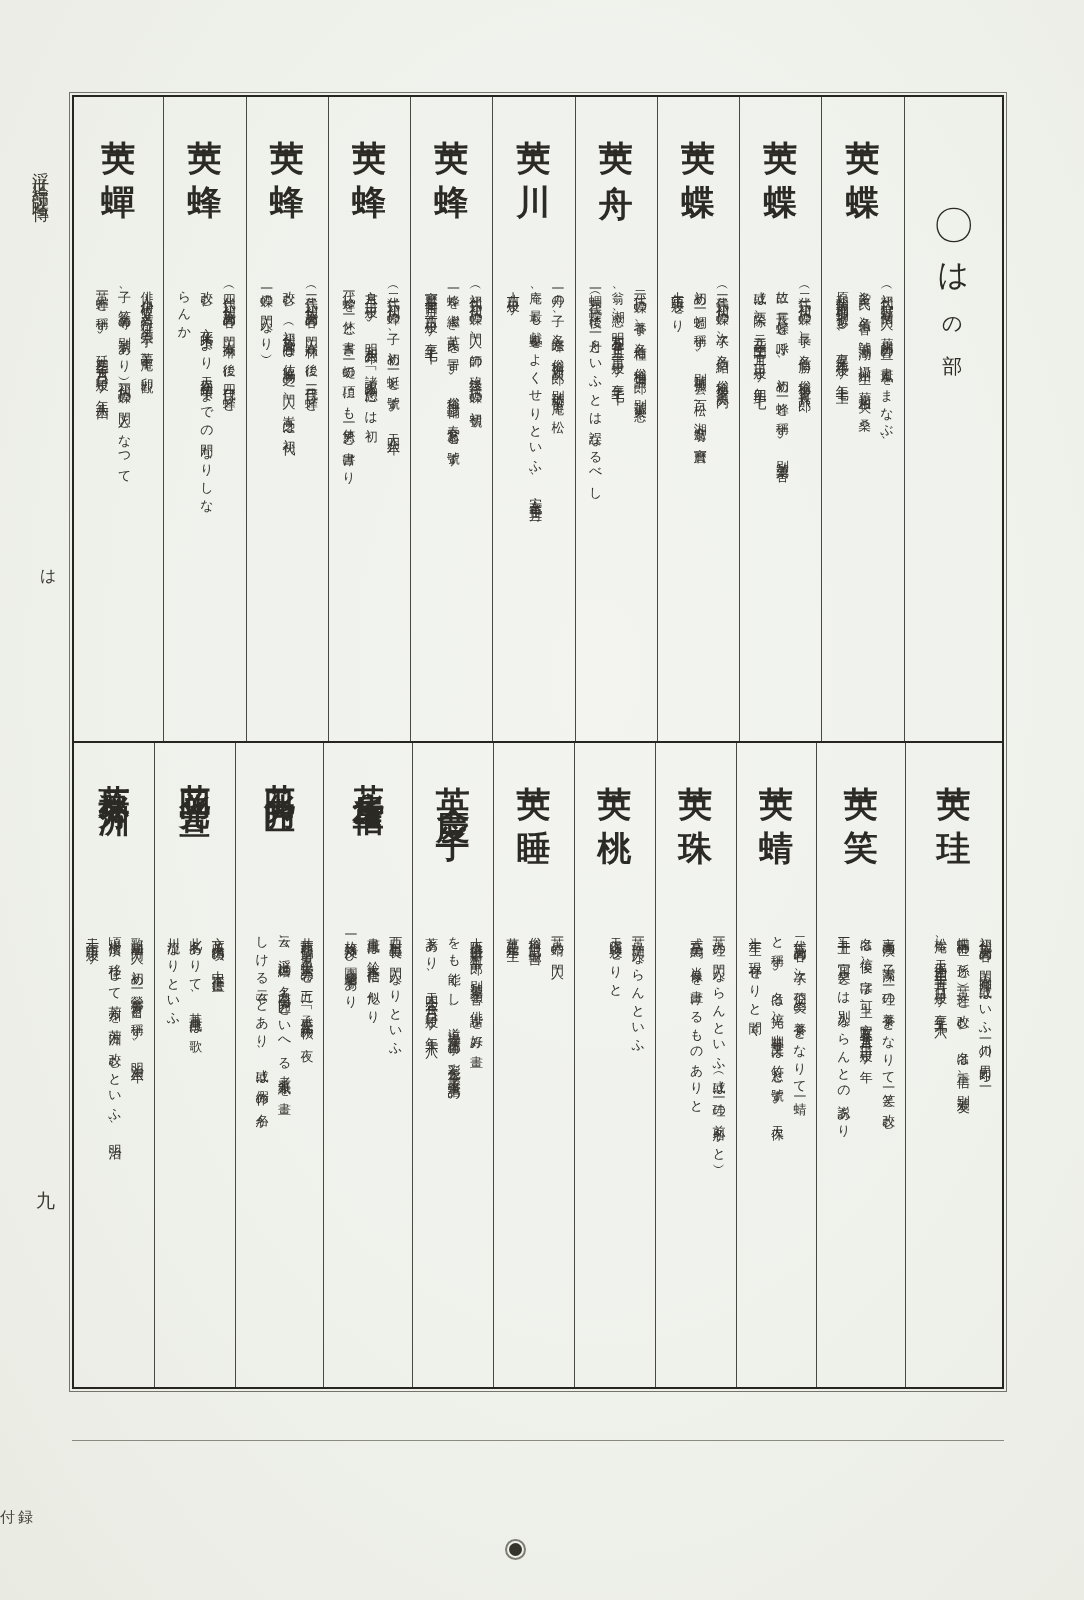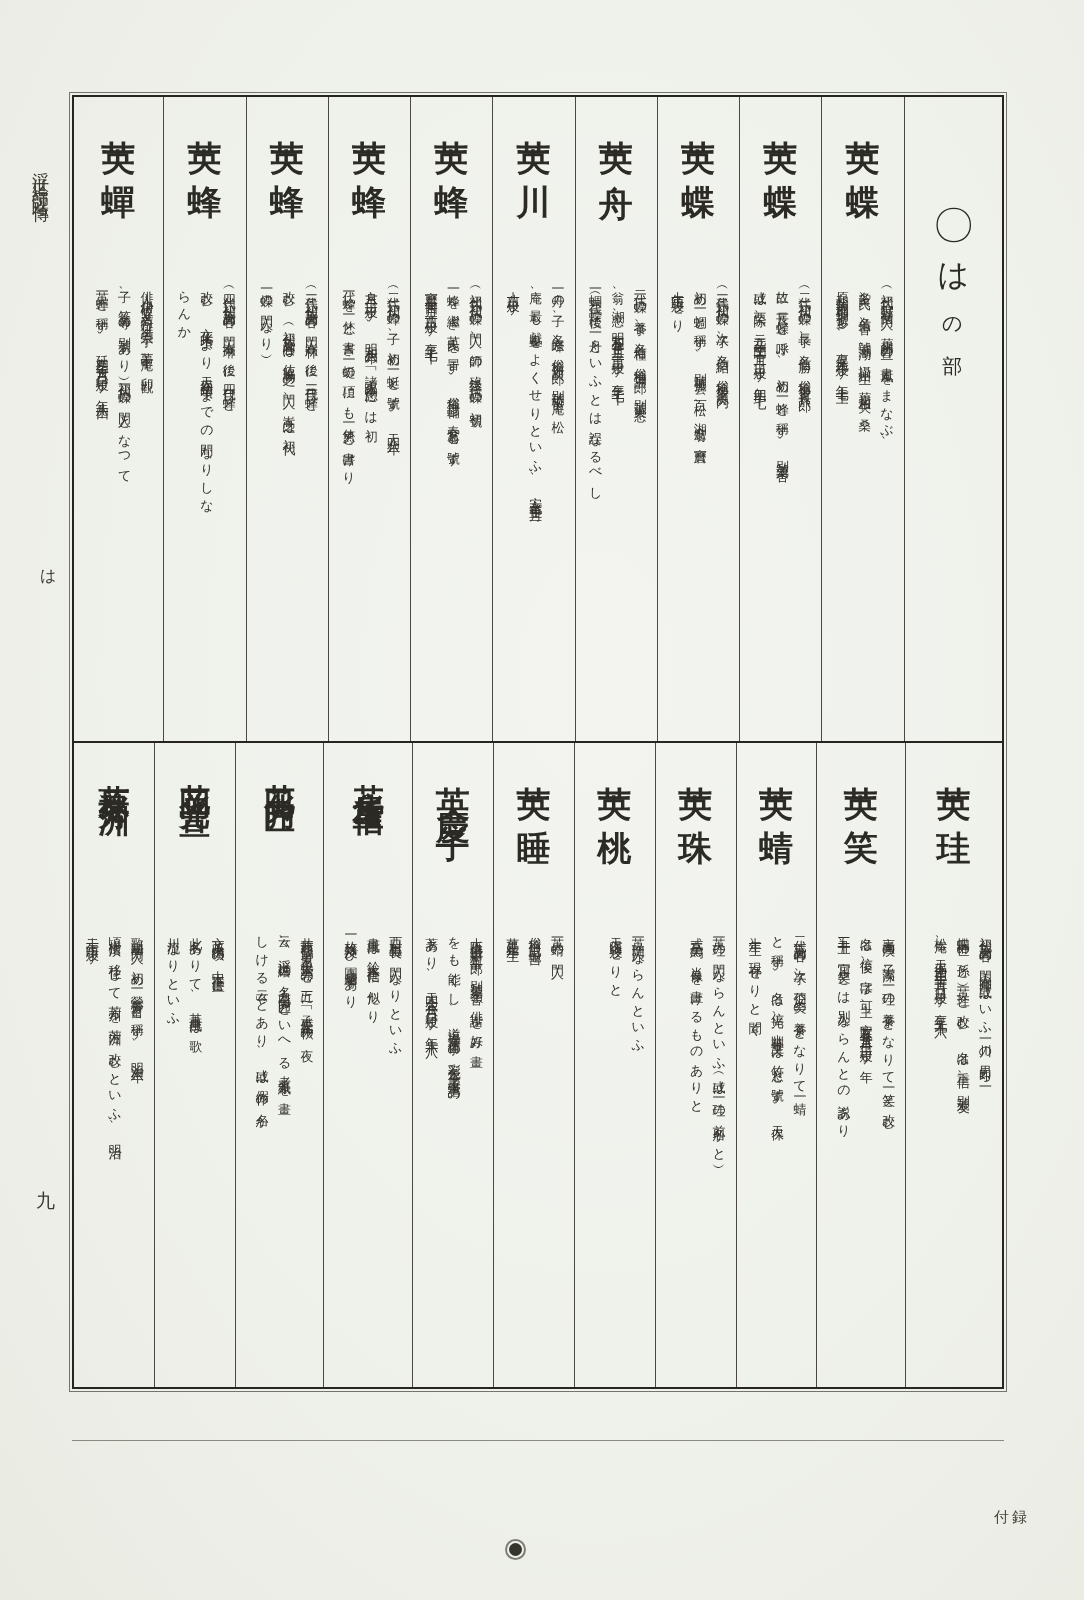--- a/index.html
+++ b/index.html
@@ -66,21 +66,21 @@
   .page-number{
     position:absolute;left:36px;top:1188px;
     font-size:19px;color:#3a382f;
   }
   
   .footer-rule{
     position:absolute;left:72px;top:1440px;width:932px;height:0;
     border-top:1.5px solid #8b8a80;
   }
   .footer-label{
-    position:absolute;left:0;top:1508px;width:1030px;text-align:right;
+    position:absolute;left:0;top:1508px;width:1030px;text-align:left;
     font-size:15px;letter-spacing:3px;color:#4a483f;
   }
   .footer-dot{
     position:absolute;left:509px;top:1543px;width:13px;height:13px;border-radius:50%;
     background:#34332c;
     box-shadow:0 0 0 2px #eff1eb,0 0 0 4px #7d7c72;
   }
 </style>
 </head>
 <body>

